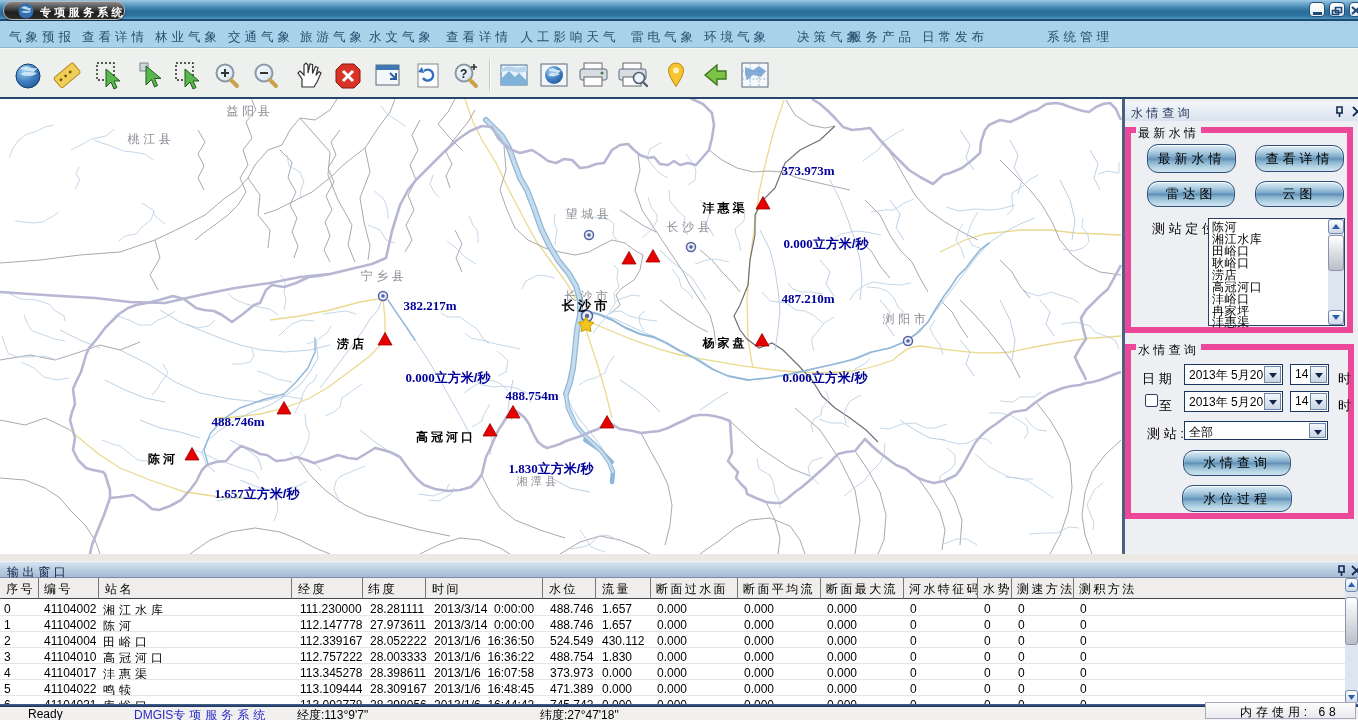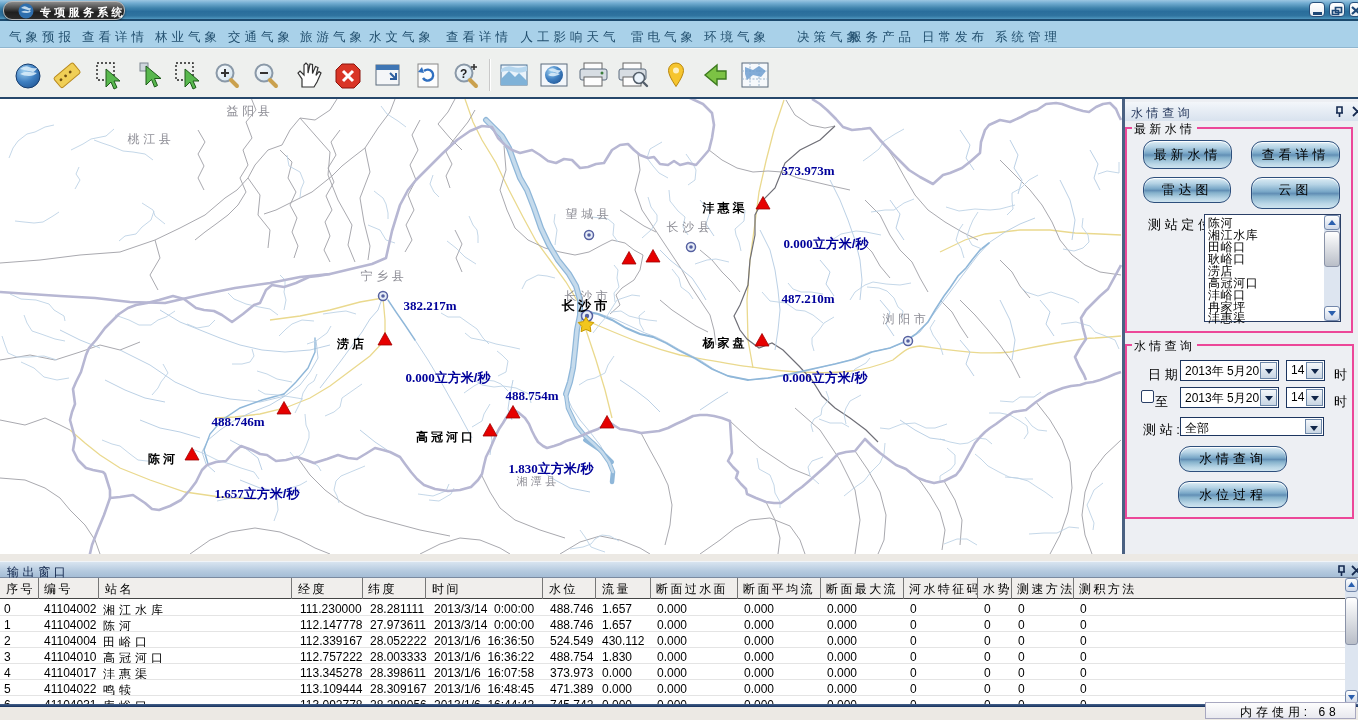--- a/index.html
+++ b/index.html
@@ -25,21 +25,21 @@
 #map{position:absolute;left:0;top:99px;width:1122px;height:455px;background:#fff;overflow:hidden}
 #mapdiv{position:absolute;left:1122px;top:99px;width:3px;height:455px;background:#4a6182}
 .mlab{position:absolute;white-space:nowrap;transform:translate(-50%,-50%)}
 .gray{color:#8e8e96;font-size:12px;letter-spacing:.3em}
 .blk{color:#000;font-size:12px;font-weight:bold;letter-spacing:.25em}
 .blu{color:#00009a;font-size:13px;font-weight:bold;font-family:"Liberation Serif",serif}
 
 #panel{position:absolute;left:1125px;top:99px;width:233px;height:455px;background:#edeff3}
 #ptitle{position:absolute;left:0;top:3px;width:233px;height:19px;background:linear-gradient(180deg,#f3f6fa,#d8e2ee)}
 #ptitle .t{position:absolute;left:6px;top:3px;font-size:12px;color:#1c2f55;letter-spacing:.3em}
-.grp{position:absolute;border:2px solid #ec4899}
+.grp{position:absolute;border:6px solid #ec4899}
 .grp .cap{position:absolute;left:5px;top:-8px;background:#edeff3;font-size:12px;color:#000;padding:0 2px;letter-spacing:.28em;white-space:nowrap}
 .btn{position:absolute;border:1.5px solid #2d4f7c;border-radius:11px;color:#000;font-size:13px;text-align:center;letter-spacing:.3em;
  background:linear-gradient(180deg,#ddedf5 0%,#b5d3e5 22%,#7aa8c8 45%,#628fb5 52%,#86b2cc 62%,#b9d6e6 85%,#cfe4ef 100%);
  box-shadow:inset 0 1px 1px #fff}
 .lbl{position:absolute;font-size:13px;color:#000;letter-spacing:.28em;white-space:nowrap}
 .combo{position:absolute;background:#fff;border:1px solid #1c355f}
 .combo .v{position:absolute;left:4px;top:2px;font-size:12px;white-space:nowrap}
 .cbtn{position:absolute;right:1px;top:1px;bottom:1px;width:17px;background:linear-gradient(180deg,#f4f7fa,#c9d6e4);border:1px solid #6d87a8}
 .cbtn:after{content:"";position:absolute;left:4px;top:6px;border:4px solid transparent;border-top:5px solid #10264a}
 #listbox{position:absolute;left:77px;top:85px;width:137px;height:108px;background:#fff;border:1px solid #2a3f66}
@@ -94,21 +94,21 @@
  <span class="mi" style="left:261px">交通气象</span>
  <span class="mi" style="left:333px">旅游气象</span>
  <span class="mi" style="left:402px">水文气象</span>
  <span class="mi" style="left:479px">查看详情</span>
  <span class="mi" style="left:570px">人工影响天气</span>
  <span class="mi" style="left:664px">雷电气象</span>
  <span class="mi" style="left:737px">环境气象</span>
  <span class="mi" style="left:830px">决策气象</span>
  <span class="mi" style="left:882px">服务产品</span>
  <span class="mi" style="left:955px">日常发布</span>
- <span class="mi" style="left:1028px">系统管理</span>
+ <span class="mi" style="left:1080px">系统管理</span>
 </div>
 
 <div id="toolbar">
 <svg width="1358" height="49" viewBox="0 0 1358 49">
  <defs>
   <radialGradient id="gl" cx=".35" cy=".3" r=".9">
             <stop offset="0" stop-color="#9fd0f0"></stop>
             <stop offset=".5" stop-color="#3e7fc1"></stop>
             <stop offset="1" stop-color="#1c4e8c"></stop>
           </radialGradient>
@@ -500,21 +500,21 @@
   <svg width="11" height="11" style="position:absolute;left:227px;top:4px">
           <path d="M1 1l9 9M10 1l-9 9" stroke="#152a50" stroke-width="1.8"></path>
         </svg>
  </div>
 
  <div class="grp" style="left:0px;top:28px;width:228px;height:206px">
   <div class="cap">最新水情</div>
   <div class="btn" style="left:16px;top:11px;width:89px;height:29px;line-height:27px">最新水情</div>
   <div class="btn" style="left:124px;top:12px;width:89px;height:27px;line-height:25px">查看详情</div>
   <div class="btn" style="left:16px;top:48px;width:88px;height:26px;line-height:24px">雷达图</div>
-  <div class="btn" style="left:124px;top:48px;width:89px;height:32px;line-height:24px">云图</div>
+  <div class="btn" style="left:124px;top:48px;width:89px;height:26px;line-height:24px">云图</div>
   <div class="lbl" style="left:21px;top:87px">测站定位</div>
   <div id="listbox">
    <div class="it" style="top:0px">陈河</div>
    <div class="it" style="top:12px">湘江水库</div>
    <div class="it" style="top:24px">田峪口</div>
    <div class="it" style="top:36px">耿峪口</div>
    <div class="it" style="top:48px">涝店</div>
    <div class="it" style="top:60px">高冠河口</div>
    <div class="it" style="top:72px">沣峪口</div>
    <div class="it" style="top:84px">冉家坪</div>
@@ -526,21 +526,21 @@
     <svg width="16" height="106" style="position:absolute">
               <path d="M4 10l4-5 4 5z" fill="#2a5fae"></path>
               <path d="M4 96l4 5 4-5z" fill="#2a5fae"></path>
             </svg>
    </div>
   </div>
  </div>
 
  <div class="grp" style="left:0px;top:245px;width:229px;height:175px">
   <div class="cap">水情查询</div>
-  <div class="lbl" style="left:21px;top:20px">日期</div>
+  <div class="lbl" style="left:11px;top:20px">日期</div>
   <div class="combo" style="left:53px;top:14px;width:99px;height:21px">
           <div class="v">2013年 5月20日</div>
           <div class="cbtn"></div>
         </div>
   <div class="combo" style="left:159px;top:14px;width:39px;height:21px">
           <div class="v">14</div>
           <div class="cbtn"></div>
         </div>
   <div class="lbl" style="left:207px;top:20px">时</div>
   <div class="chk" style="left:14px;top:44px"></div>
@@ -627,16 +627,22 @@
   <div class="sbb" style="bottom:0;height:14px"></div>
   <div class="sbthumb" style="top:19px;height:48px"></div>
   <svg width="13" height="126" style="position:absolute">
           <path d="M3 9l3.5-5 3.5 5z" fill="#2a5fae"></path>
           <path d="M3 117l3.5 5 3.5-5z" fill="#2a5fae"></path>
         </svg>
  </div>
 </div>
 <div id="botline"></div>
 
+<div id="status">
+ <div style="left:28px">Ready</div>
+ <div style="left:134px;color:#2929c8">DMGIS<span class="cjk">专项服务系统</span></div>
+ <div style="left:297px">经度:113°9'7"</div>
+ <div style="left:540px">纬度:27°47'18"</div>
+</div>
 <div id="membox">
       <div style="position:absolute;left:34px;top:1px;font-size:12px" class="cjk">内存使用: 68 %</div>
     </div>
 
 </div>
 </body></html>

